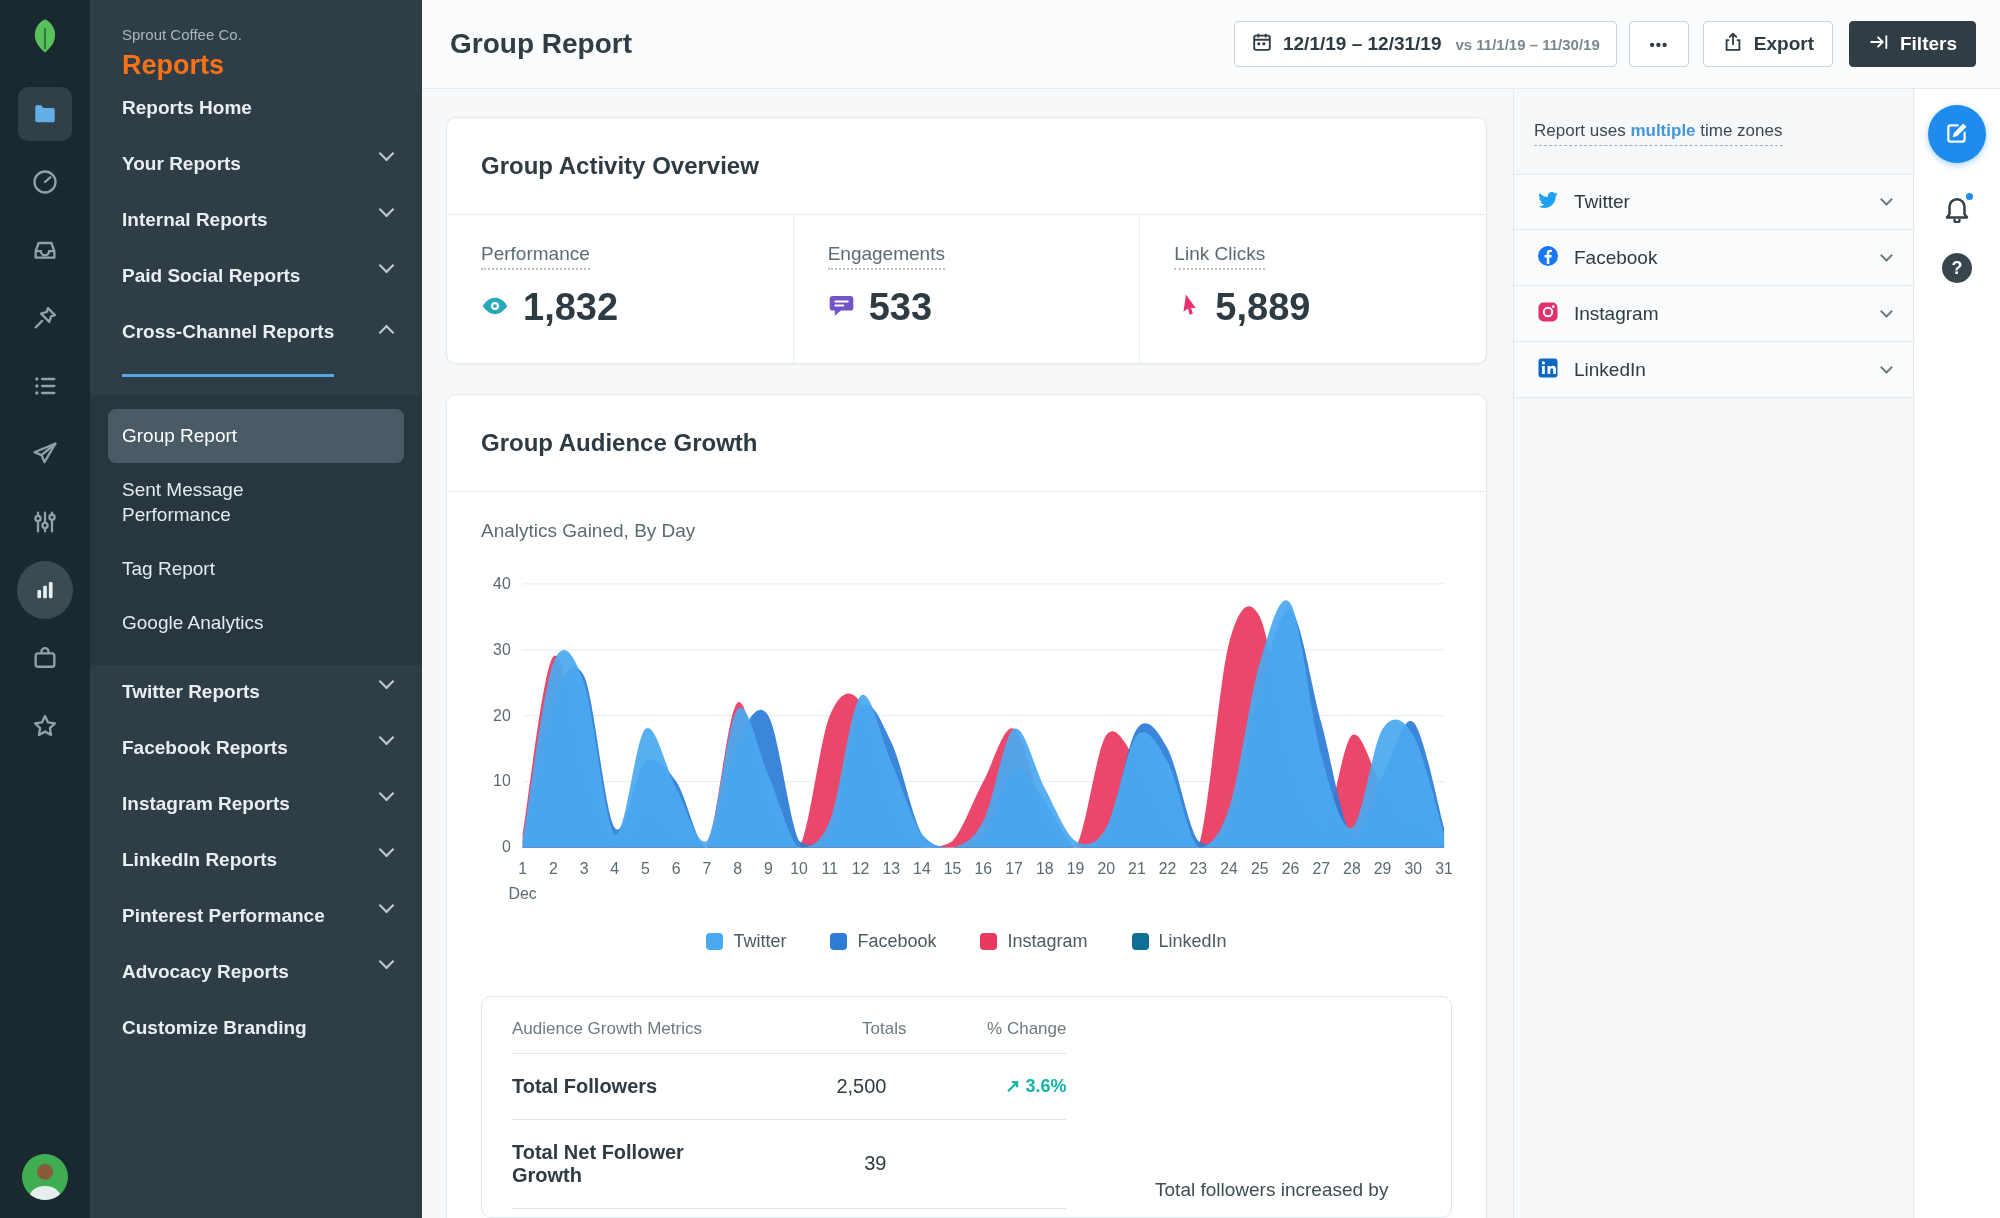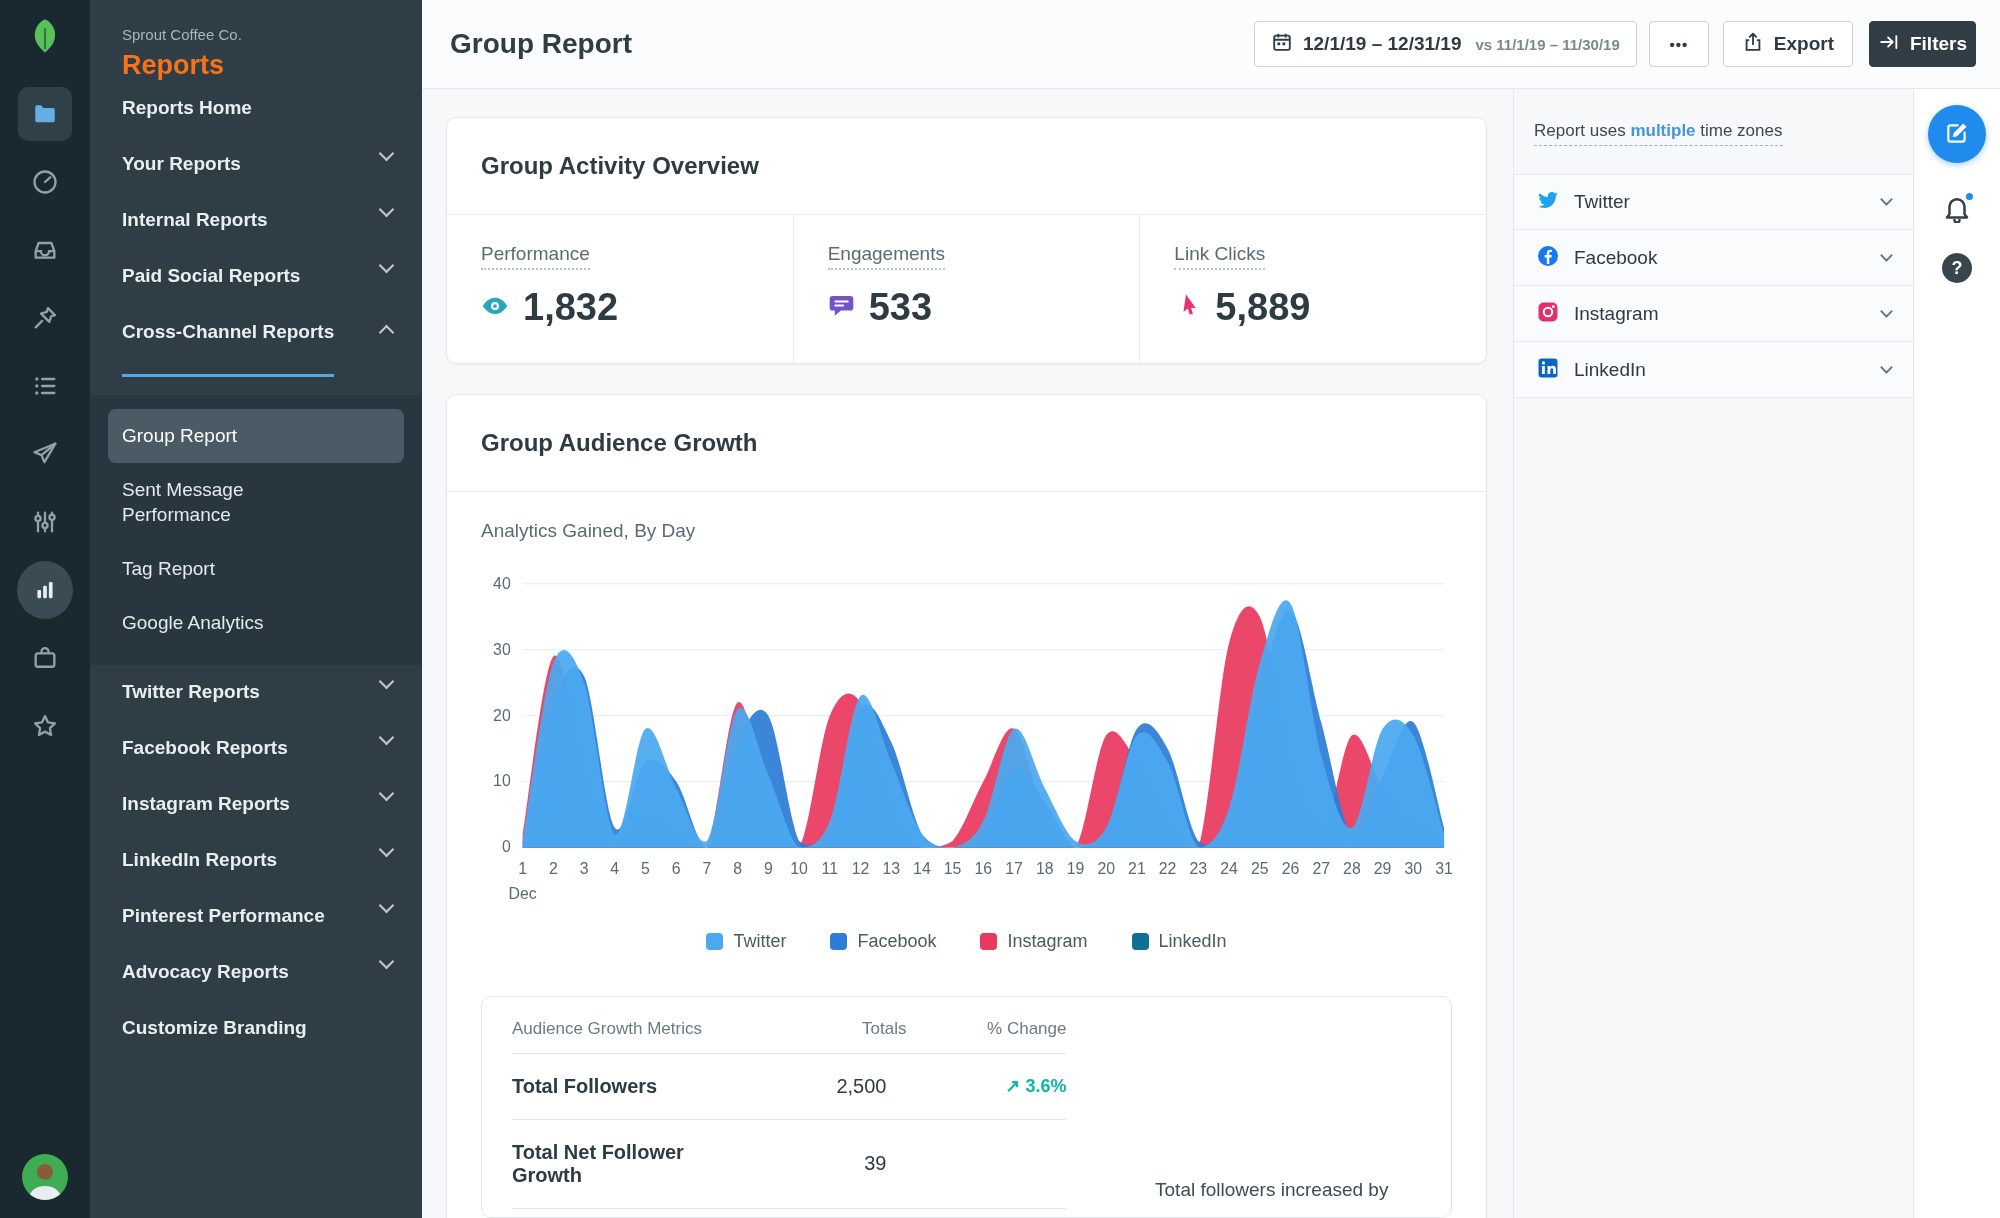--- a/index.html
+++ b/index.html
@@ -45,21 +45,21 @@
     display:flex; align-items:center; padding:0 24px 0 28px; flex:none; }
   .page-title { font-size:28px; font-weight:700; color:#303d45; }
   .tb-spacer { flex:1; }
   .btn { height:46px; display:inline-flex; align-items:center; border-radius:4px;
     border:1px solid #c9d3d8; background:#fff; font-family:inherit; font-size:19px; font-weight:700;
     color:#2e3b43; cursor:pointer; }
   .btn-date { padding:0 16px; margin-left:12px; gap:10px; }
   .date-compare { font-size:15px; font-weight:700; color:#7a8890; margin-left:4px; }
   .btn-more { width:60px; justify-content:center; margin-left:12px; font-weight:900; letter-spacing:1px; font-size:15px; }
   .btn-export { padding:0 18px; gap:10px; margin-left:14px; }
-  .btn-filters { padding:0 8px; gap:10px; margin-left:16px; background:#303d45; border-color:#303d45; color:#fff; }
+  .btn-filters { padding:0 18px; gap:10px; margin-left:16px; background:#303d45; border-color:#303d45; color:#fff; }
 
   .content-row { flex:1; display:flex; min-height:0; }
   .content { flex:1; min-width:0; overflow:hidden; padding:28px 26px 0 24px; }
 
   .card { background:#fff; border:1px solid #e3e9ec; border-radius:10px;
     box-shadow:0 1px 3px rgba(20,40,50,.05); }
   .card-head { padding:34px; border-bottom:1px solid #e8edef; font-size:24px; font-weight:700; color:#2e3b43; }
   .overview-card { margin-bottom:30px; }
 
   .metrics { display:flex; }

